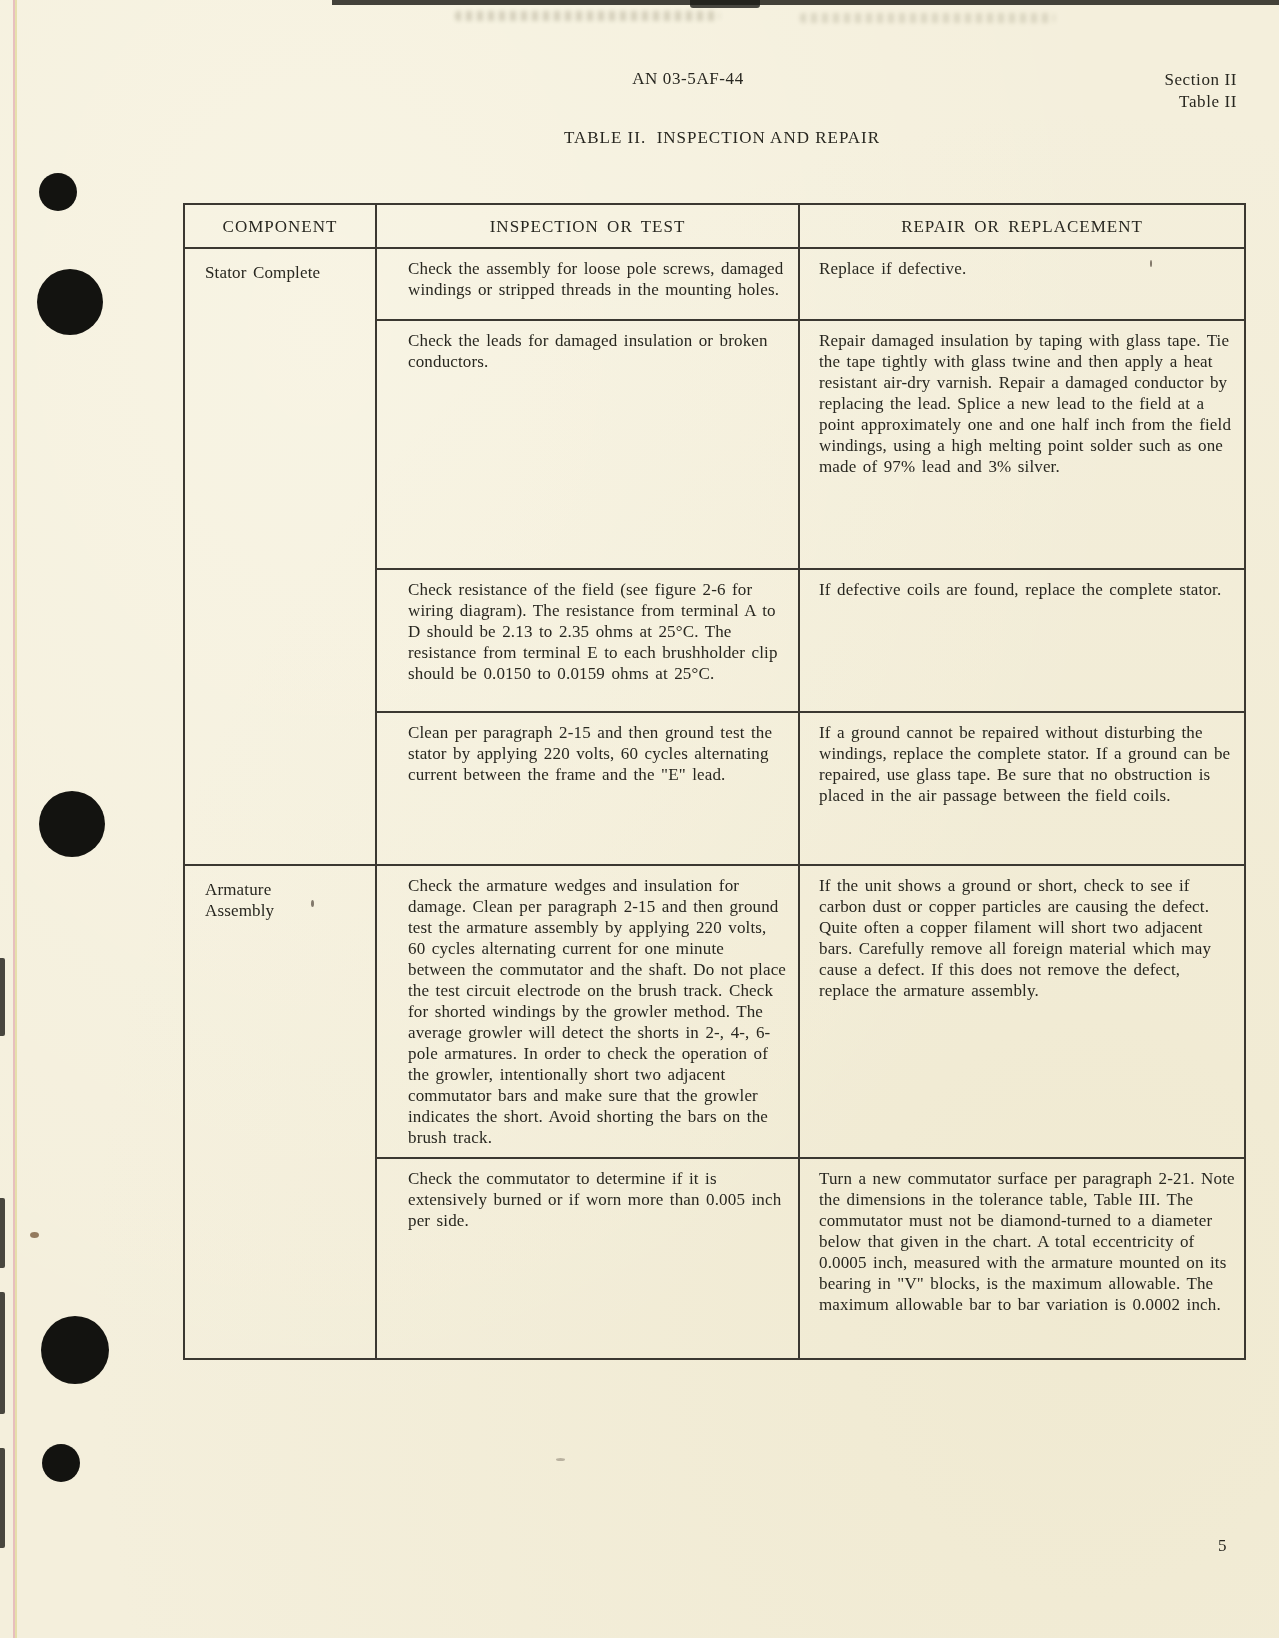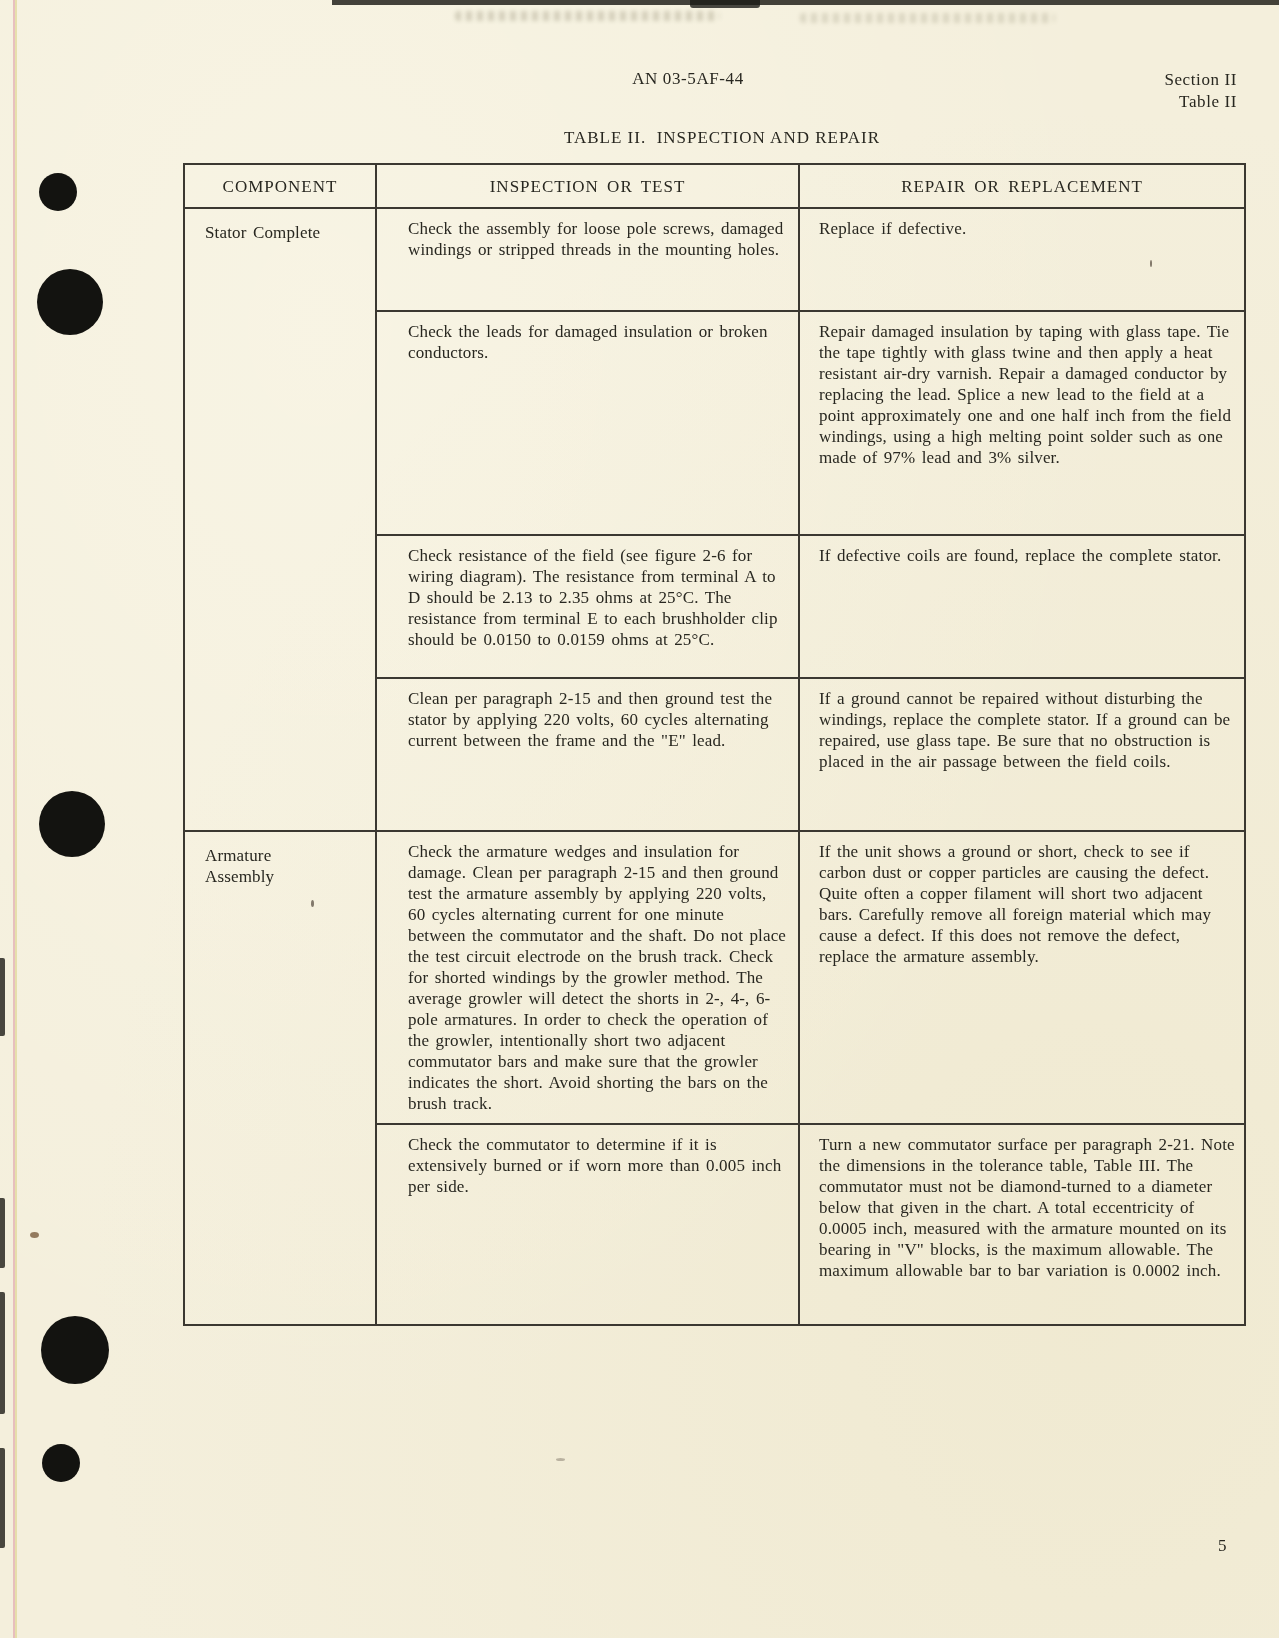--- a/index.html
+++ b/index.html
@@ -35,30 +35,30 @@
   
   .doc-number { position:absolute; top:69px; left:688px; transform:translateX(-50%);
                 font-size:17px; letter-spacing:.6px; white-space:pre; }
   .section-ref { position:absolute; top:69px; right:42px; text-align:right;
                  font-size:17px; line-height:22px; letter-spacing:.6px;margin-left:44px; }
   .table-title { position:absolute; top:128px; left:722px; transform:translateX(-50%);
                  font-size:17px; letter-spacing:1px; white-space:pre; }
 
   
   .table-wrap { position:absolute; left:183px; top:163px; width:1061px; }
-  table { border-collapse:collapse; width:100%; table-layout:fixed; }
+  table { border-collapse:collapse; width:100%; table-layout:fixed;margin-top:40px; }
   col.c-comp { width:192px; } col.c-insp { width:423px; } col.c-rep { width:446px; }
   th, td { border:2px solid #3b3831; vertical-align:top;
            font-size:17px; line-height:21px; word-spacing:2px; letter-spacing:.15px; }
   th { height:40px; vertical-align:middle; text-align:center; font-weight:normal;
        letter-spacing:1px; word-spacing:3px; }
   td.comp { padding:13px 40px 10px 20px; }
   td.insp { padding:9px 10px 9px 31px; }
   td.rep  { padding:9px 8px 27px 19px; }
-  tr.h-r1 { height:103px; }  tr.h-r2 { height:224px; } tr.h-r3 { height:143px; }
+  tr.h-r1 { height:72px; }  tr.h-r2 { height:249px; } tr.h-r3 { height:143px; }
   tr.h-r4 { height:153px; } tr.h-r5 { height:290px; } tr.h-r6 { height:201px; }
 
   .page-number { position:absolute; left:1218px; top:1536px; font-size:17px; }
 </style>
 </head>
 <body>
 
 <div class="top-edge-strip"></div>
 <div class="top-edge-blob"></div>
 <div class="edge-line-pink"></div>

